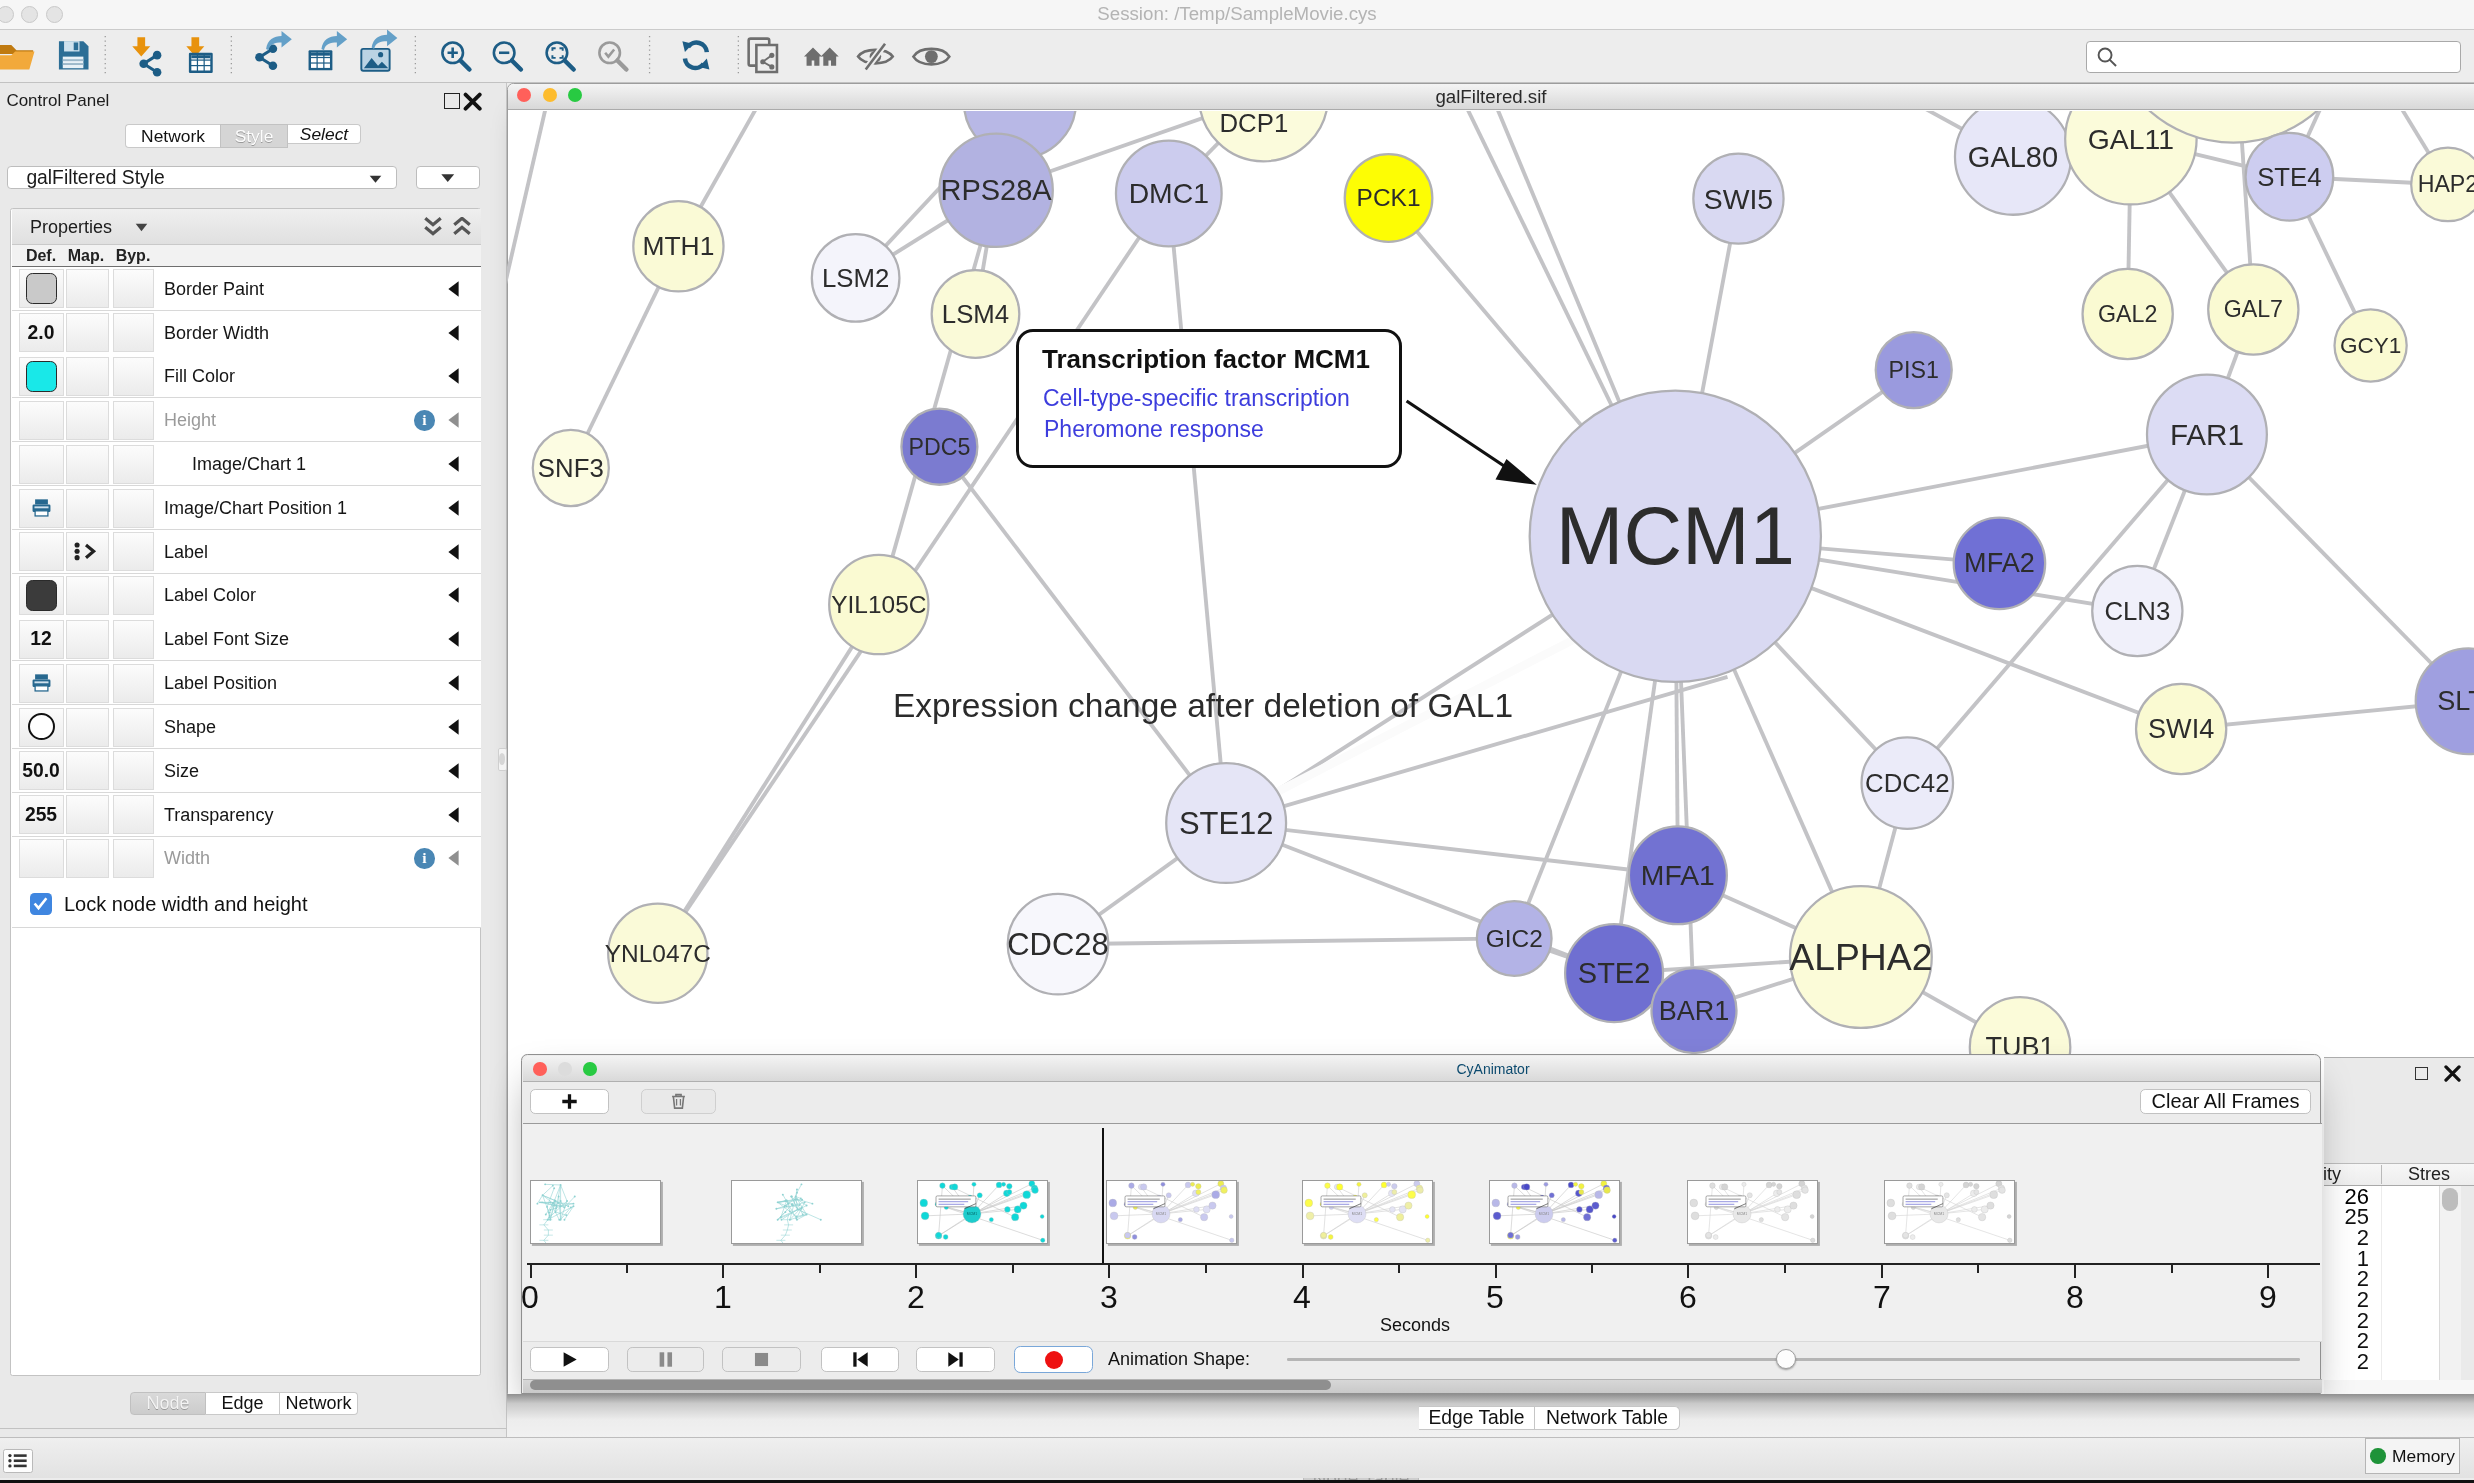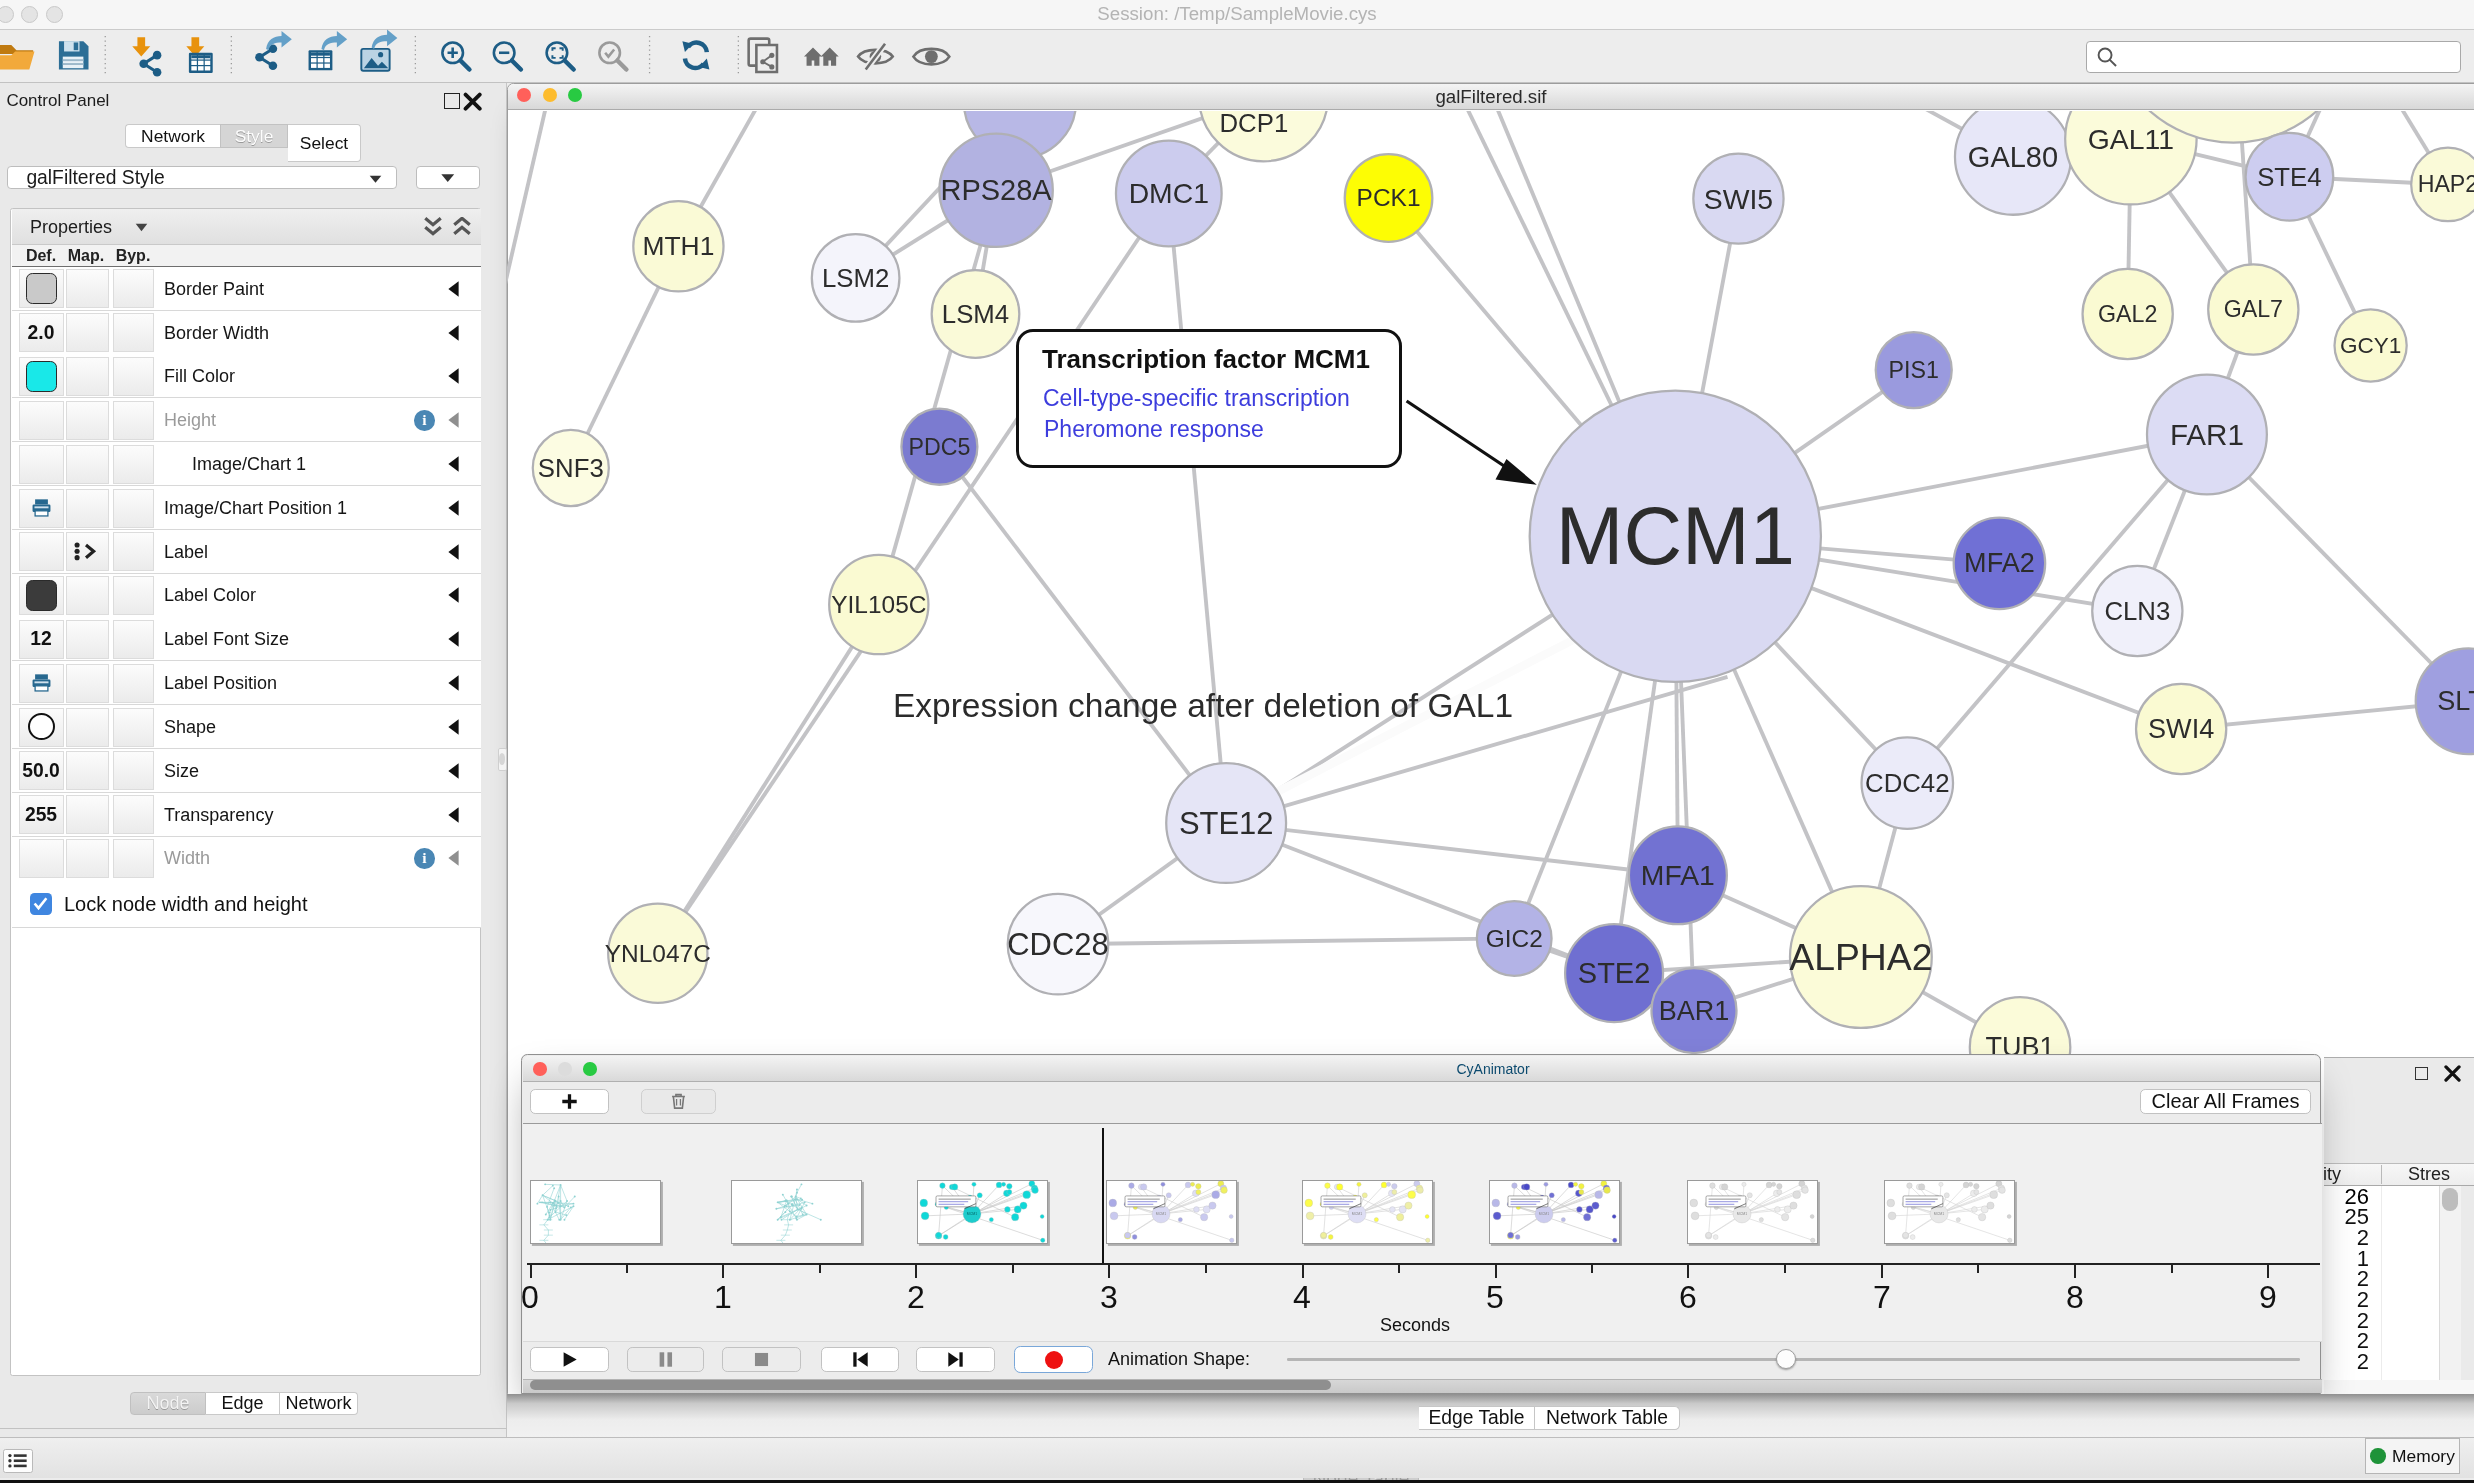--- a/index.html
+++ b/index.html
@@ -161,21 +161,21 @@
     <line x1="21" y1="21" x2="31" y2="31" stroke="#555" stroke-width="3"></line>
   </svg>
 <div class="abs" style="left:0;top:83px;width:507px;height:1354px;background:#e9e9e9;border-right:1.3px solid #c6c6c6;"></div>
 <div class="abs" style="left:6.4px;top:101px;transform:translateY(-50%);font-size:17px;color:#1c1c1c;font-weight:400;white-space:nowrap;">Control Panel</div>
 <div class="abs" style="left:444px;top:93px;width:15.5px;height:15.5px;border:1.9px solid #222;background:transparent;"></div>
 <svg class="abs" style="left:463px;top:92px;" width="19.3" height="19.3" viewBox="0 0 30 30">
     <path d="M4 4 L26 26 M26 4 L4 26" stroke="#111" stroke-width="6" stroke-linecap="round"></path>
   </svg>
 <div class="abs" style="left:125px;top:124px;width:95px;height:24px;background:#fff;border:1.3px solid #c9c9c9;border-right:none;border-radius:3.9px 0 0 3.9px;display:flex;align-items:center;justify-content:center;font-size:17.4px;color:#111;">Network</div>
 <div class="abs" style="left:220px;top:124px;width:68px;height:24px;background:#d5d5d5;border:1.3px solid #c2c2c2;display:flex;align-items:center;justify-content:center;font-size:17.4px;color:#fdfdfd;text-shadow:0 0.6px 0.6px #999;">Style</div>
-<div class="abs" style="left:288px;top:124px;width:73px;height:38px;background:#fff;border:1.3px solid #c9c9c9;border-left:none;border-radius:0 3.9px 3.9px 0;display:flex;align-items:center;justify-content:center;font-size:17.4px;color:#111;">Select</div>
+<div class="abs" style="left:288px;top:124px;width:73px;height:20px;background:#fff;border:1.3px solid #c9c9c9;border-left:none;border-radius:0 3.9px 3.9px 0;display:flex;align-items:center;justify-content:center;font-size:17.4px;color:#111;font-style:italic;">Select</div>
 <div class="abs" style="left:7px;top:166px;width:390px;height:23px;background:#fff;border:1.3px solid #bdbdbd;border-radius:3.9px;"></div>
 <div class="abs" style="left:26.4px;top:178px;transform:translateY(-50%);font-size:19.3px;color:#1a1a1a;font-weight:400;white-space:nowrap;">galFiltered Style</div>
 <svg class="abs" style="left:369px;top:175px;" width="13" height="8.4" viewBox="0 0 20 13">
     <path d="M1 1 L19 1 L10 12 z" fill="#333"></path>
   </svg>
 <div class="abs" style="left:416px;top:166px;width:64px;height:23px;background:#fff;border:1.3px solid #bdbdbd;border-radius:3.9px;"></div>
 <svg class="abs" style="left:440px;top:173px;" width="15.5" height="10.3" viewBox="0 0 24 16">
     <path d="M2 2 L22 2 L12 14 z" fill="#333"></path>
   </svg>
 <div class="abs" style="left:10.3px;top:208px;width:471px;height:1168px;background:#fff;border:1.3px solid #c3c3c3;border-radius:2.6px;"></div>

